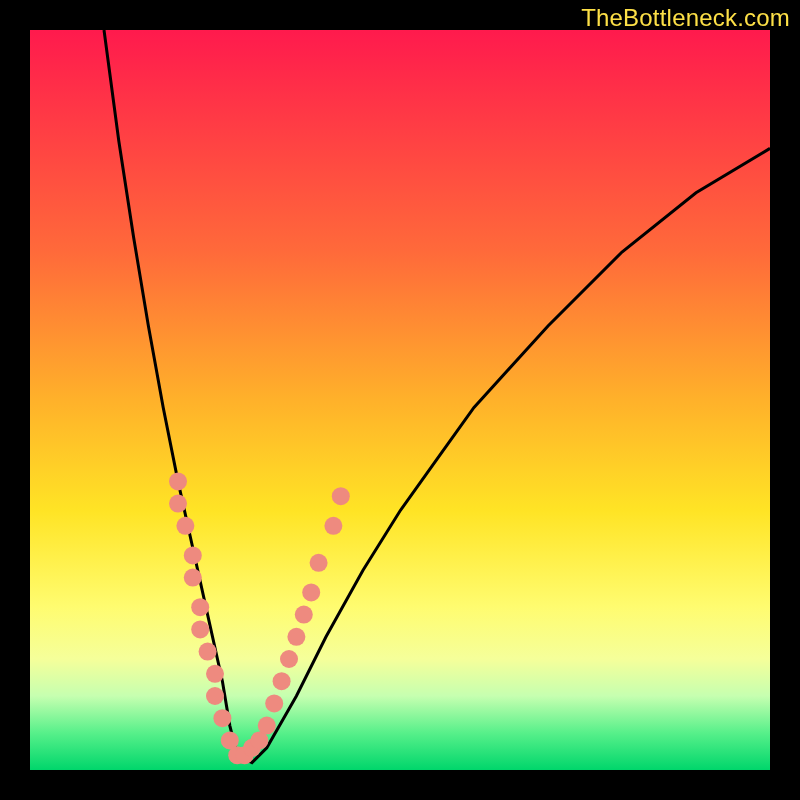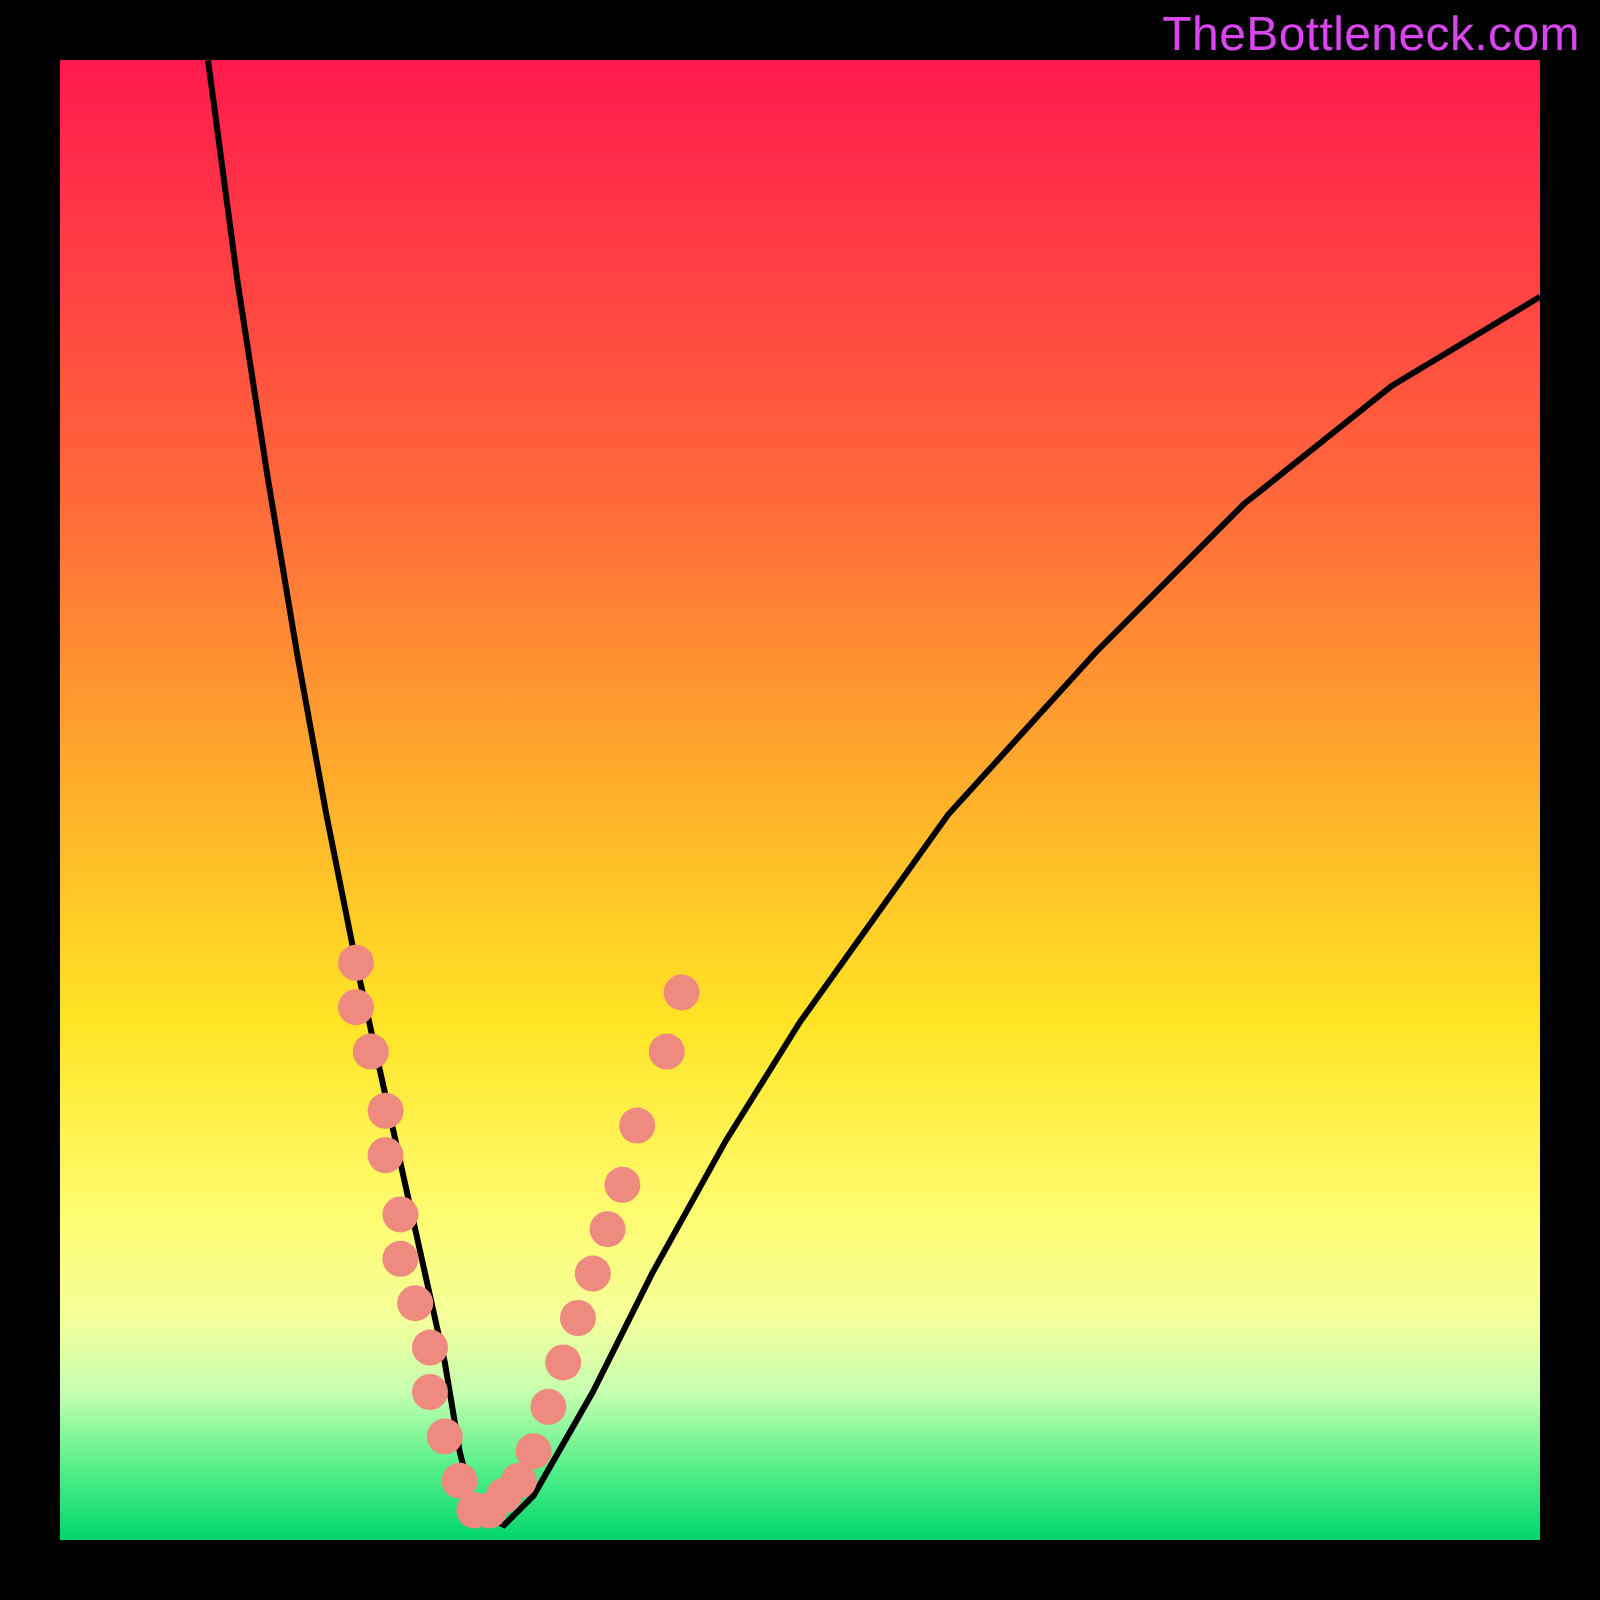--- a/index.html
+++ b/index.html
@@ -36,21 +36,21 @@
       #f5ff9a 85%,
       #c6ffb0 90%,
       #57f08a 95%,
       #00d66b 100%
     );
   }
   .watermark {
     position: absolute;
     top: 4px;
     right: 10px;
-    color: #d946ef;
+    color: #fde047;
     font-size: 24px;
     font-weight: 500;
     letter-spacing: 0.2px;
     user-select: none;
   }
   svg.curve {
     position: absolute;
     left: 0;
     top: 0;
     width: 740px;

